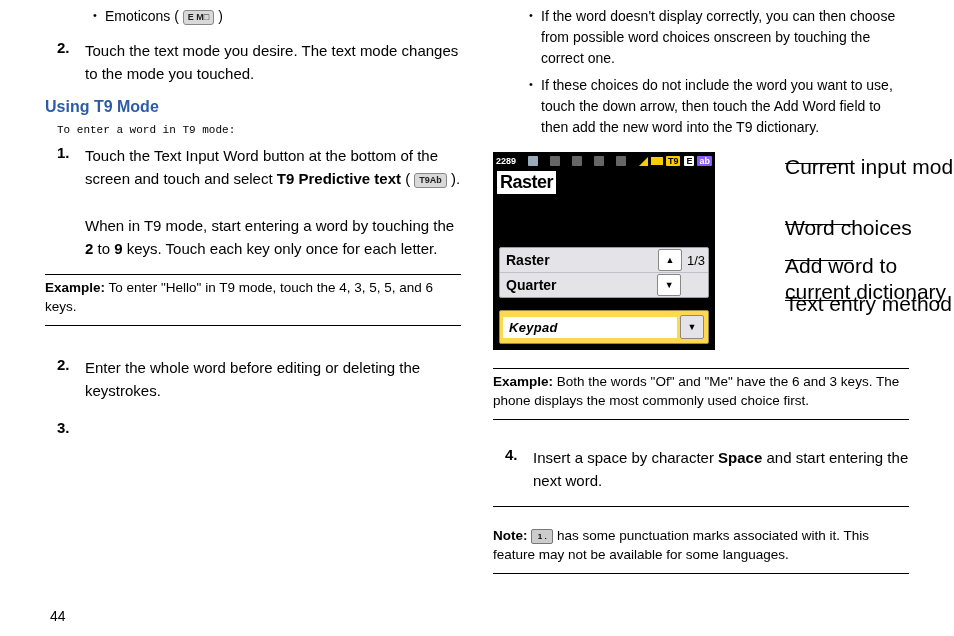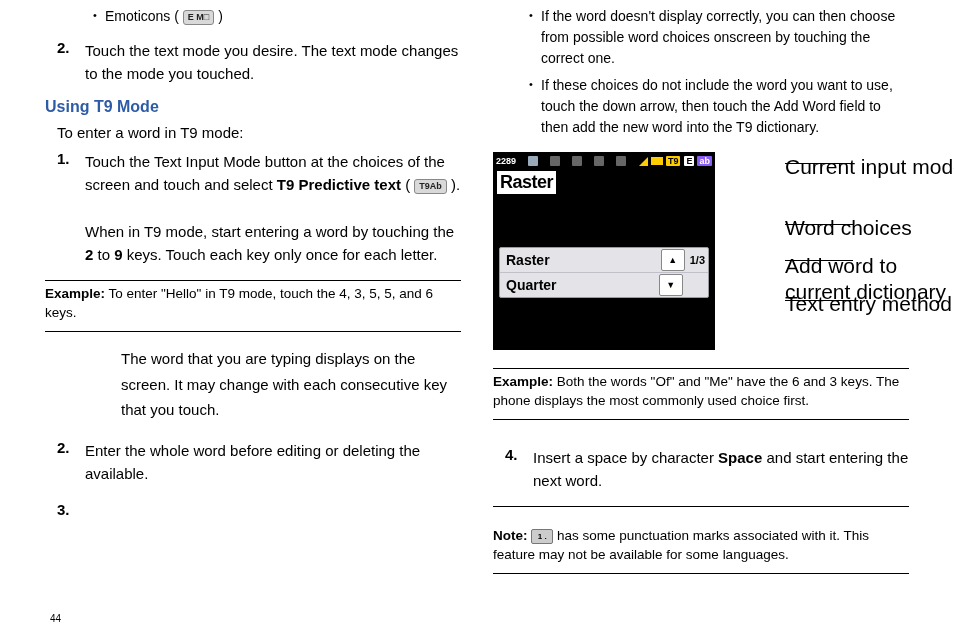--- a/index.html
+++ b/index.html
@@ -28,32 +28,32 @@
   .num-item .num { font-weight: bold; width: 28px; flex: 0 0 28px; font-size: 15px; }
   .num-item .txt { font-size: 15px; line-height: 1.55; }
   .bullet-item { display: flex; padding-left: 48px; }
   .bullet-item .dot { width: 12px; flex: 0 0 12px; font-size: 11px; line-height: 1.8; }
   .bullet-item .btxt { font-size: 14px; line-height: 1.5; }
   .sub-bullet { padding-left: 12px; display: flex; }
   .sub-bullet .dot { width: 12px; flex: 0 0 12px; font-size: 11px; line-height: 1.8; }
   .sub-bullet .btxt { font-size: 14px; line-height: 1.5; }
   .heading { font-weight: bold; color: #2d5ba6; font-size: 16px; margin: 12px 0 6px 0; }
   .para { font-size: 15px; line-height: 1.5; padding-left: 12px; }
-  .para2 { font-size: 15px; line-height: 1.5; padding-left: 12px; margin-top: 6px; }
+  .para2 { font-size: 11px; line-height: 1.5; padding-left: 12px; margin-top: 6px; font-family: Liberation Mono, monospace; }
   .num-block { padding-left: 12px; margin-top: 6px; }
   .example-box { border-top: 1.5px solid #000; border-bottom: 1.5px solid #000; padding: 4px 0 8px 0; margin: 14px 0 14px 0; }
   .example-box .ex { font-size: 13.5px; line-height: 1.4; }
   .example-box .ex b { font-weight: bold; }
   .note-box { border-top: 1.5px solid #000; border-bottom: 1.5px solid #000; padding: 20px 0 8px 0; margin: 14px 0 0 0; }
   .note-box .nt { font-size: 13.5px; line-height: 1.4; }
   .after-example { padding-left: 76px; margin-top: 4px; }
   .after-example p { font-size: 15px; line-height: 1.7; }
   .spacer6 { height: 6px; }
   .spacer10 { height: 10px; }
-  .pagenum { position: absolute; left: 50px; bottom: 12px; font-size: 10px; }
+  .pagenum { position: absolute; left: 50px; bottom: 12px; font-size: 14px; }
   .chip {
     display: inline-block;
     background: #d9d9d9;
     border: 1px solid #888;
     border-radius: 3px;
     padding: 0 4px;
     font-size: 9px;
     font-weight: bold;
     color: #222;
     vertical-align: middle;
@@ -110,21 +110,21 @@
   }
   .choice-row { display: flex; align-items: center; height: 24px; border-bottom: 1px solid #c0c0c8; }
   .choice-row:last-child { border-bottom: none; gap: 8px;}
   .choice-row .ctxt { flex: 1; font-size: 14px; font-weight: 600; padding-left: 6px; font-family: Arial; }
   .arrow-box {
     width: 22px; height: 20px; background: #fff; border: 1px solid #888; border-radius: 2px; margin: 0 2px;
     display: flex; align-items: center; justify-content: center;
   }
   .au::after { content: "▲"; font-size: 9px; }
   .ad::after { content: "▼"; font-size: 9px; }
-  .pagebadge { font-size: 11px; padding: 0 3px; font-weight: bold; }
+  .pagebadge { font-size: 13px; padding: 0 3px; }
   .entrybar {
     position: absolute;
     left: 5px; right: 5px;
     bottom: 5px;
     height: 32px;
     background: #fed84e;
     border: 1px solid #9a8a40;
     border-radius: 2px;
     display: flex; align-items: center;
   }
@@ -202,41 +202,38 @@
 
       <div class="heading">Using T9 Mode</div>
 
 
       <p class="para2">To enter a word in T9 mode:</p>
 
       <div class="num-block">
         <div class="num-item">
           <span class="num">1.</span>
           <span class="txt">
-            <span>Touch the Text Input Mode button at the choices of the screen and touch and select </span><b>T9 Predictive text</b><span> ( </span><span class="chip">T9Ab</span><span> ).</span>
+            <span>Touch the Text Input Word button at the bottom of the screen and touch and select </span><b>T9 Predictive text</b><span> ( </span><span class="chip">T9Ab</span><span> ).</span>
             <br><br>
             <span>When in T9 mode, start entering a word by touching the </span><b>2</b><span> to </span><b>9</b><span> keys. Touch each key only once for each letter.</span>
           </span>
         </div>
       </div>
 
       <div class="example-box">
         <p class="ex"><b>Example:</b><span> To enter "Hello" in T9 mode, touch the 4, 3, 5, 5, and 6 keys.</span></p>
       </div>
 
-      <div class="after-example">
-        <p>The word that you are typing displays on the screen. It may change with each consecutive key that you touch.</p>
-      </div>
 
       <div class="spacer10"></div>
 
       <div class="num-block">
         <div class="num-item">
           <span class="num">2.</span>
-          <span class="txt">Enter the whole word before editing or deleting the available.</span>
+          <span class="txt">Enter the whole word before editing or deleting the keystrokes.</span>
         </div>
       </div>
 
       <div class="spacer10"></div>
 
       <div class="num-block">
         <div class="num-item">
           <span class="num">3.</span>
         </div>
       </div>
@@ -284,20 +281,24 @@
               <span class="arrow-box au"></span>
               <span class="pagebadge">1/3</span>
             </div>
             <div class="choice-row">
               <span class="ctxt">Quarter</span>
               <span class="arrow-box ad"></span>
               <span class="pagebadge">&nbsp;&nbsp;&nbsp;</span>
             </div>
           </div>
 
+          <div class="entrybar">
+            <span class="keytxt">Keypad</span>
+            <span class="drop"></span>
+          </div>
         </div>
 
         <div class="callouts">
           <div class="cl-line" style="top:11px;"></div>
           <div style="top:2px;">Current input mode</div>
 
           <div class="cl-line" style="top:72px;"></div>
           <div style="top:63px;">Word choices</div>
 
           <div class="cl-line" style="top:108px;"></div>

